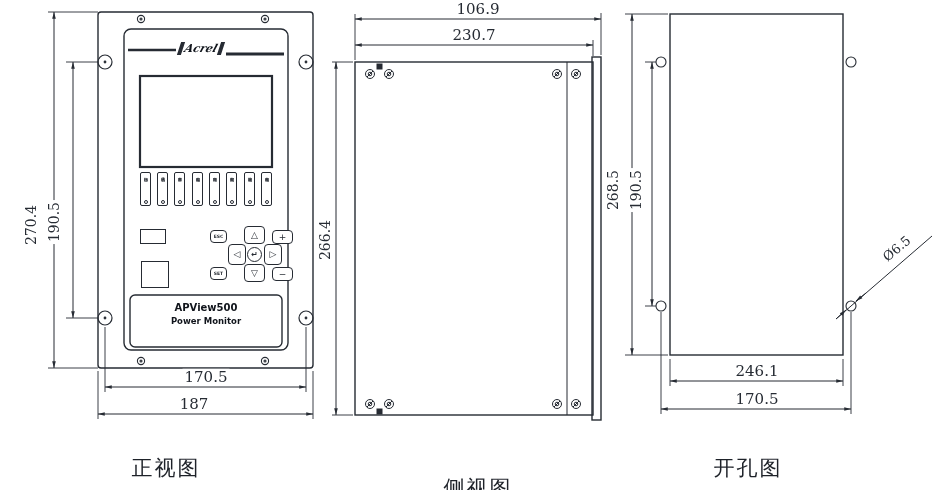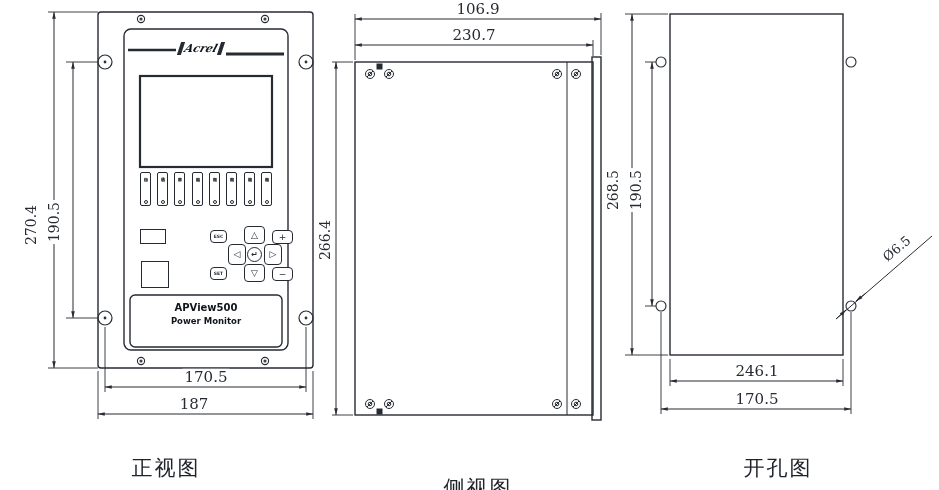--- a/index.html
+++ b/index.html
@@ -267,14 +267,14 @@
   <span class="dimv" style="left:326px;top:240px">266.4</span>
 
   <span class="dimv" style="left:614px;top:190px">268.5</span>
   <span class="dimv" style="left:637px;top:190px">190.5</span>
   <span class="dimh big" style="left:757px;top:371px">246.1</span>
   <span class="dimh big" style="left:757px;top:399px">170.5</span>
   <span class="dimd" style="left:897px;top:249px">Ø6.5</span>
 
   <span class="caption" style="left:166px;top:468px">正视图</span>
   <span class="caption" style="left:478px;top:488px">侧视图</span>
-  <span class="caption" style="left:778px;top:468px">开孔图</span>
+  <span class="caption" style="left:748px;top:468px">开孔图</span>
 </div>
 
 </body></html>

